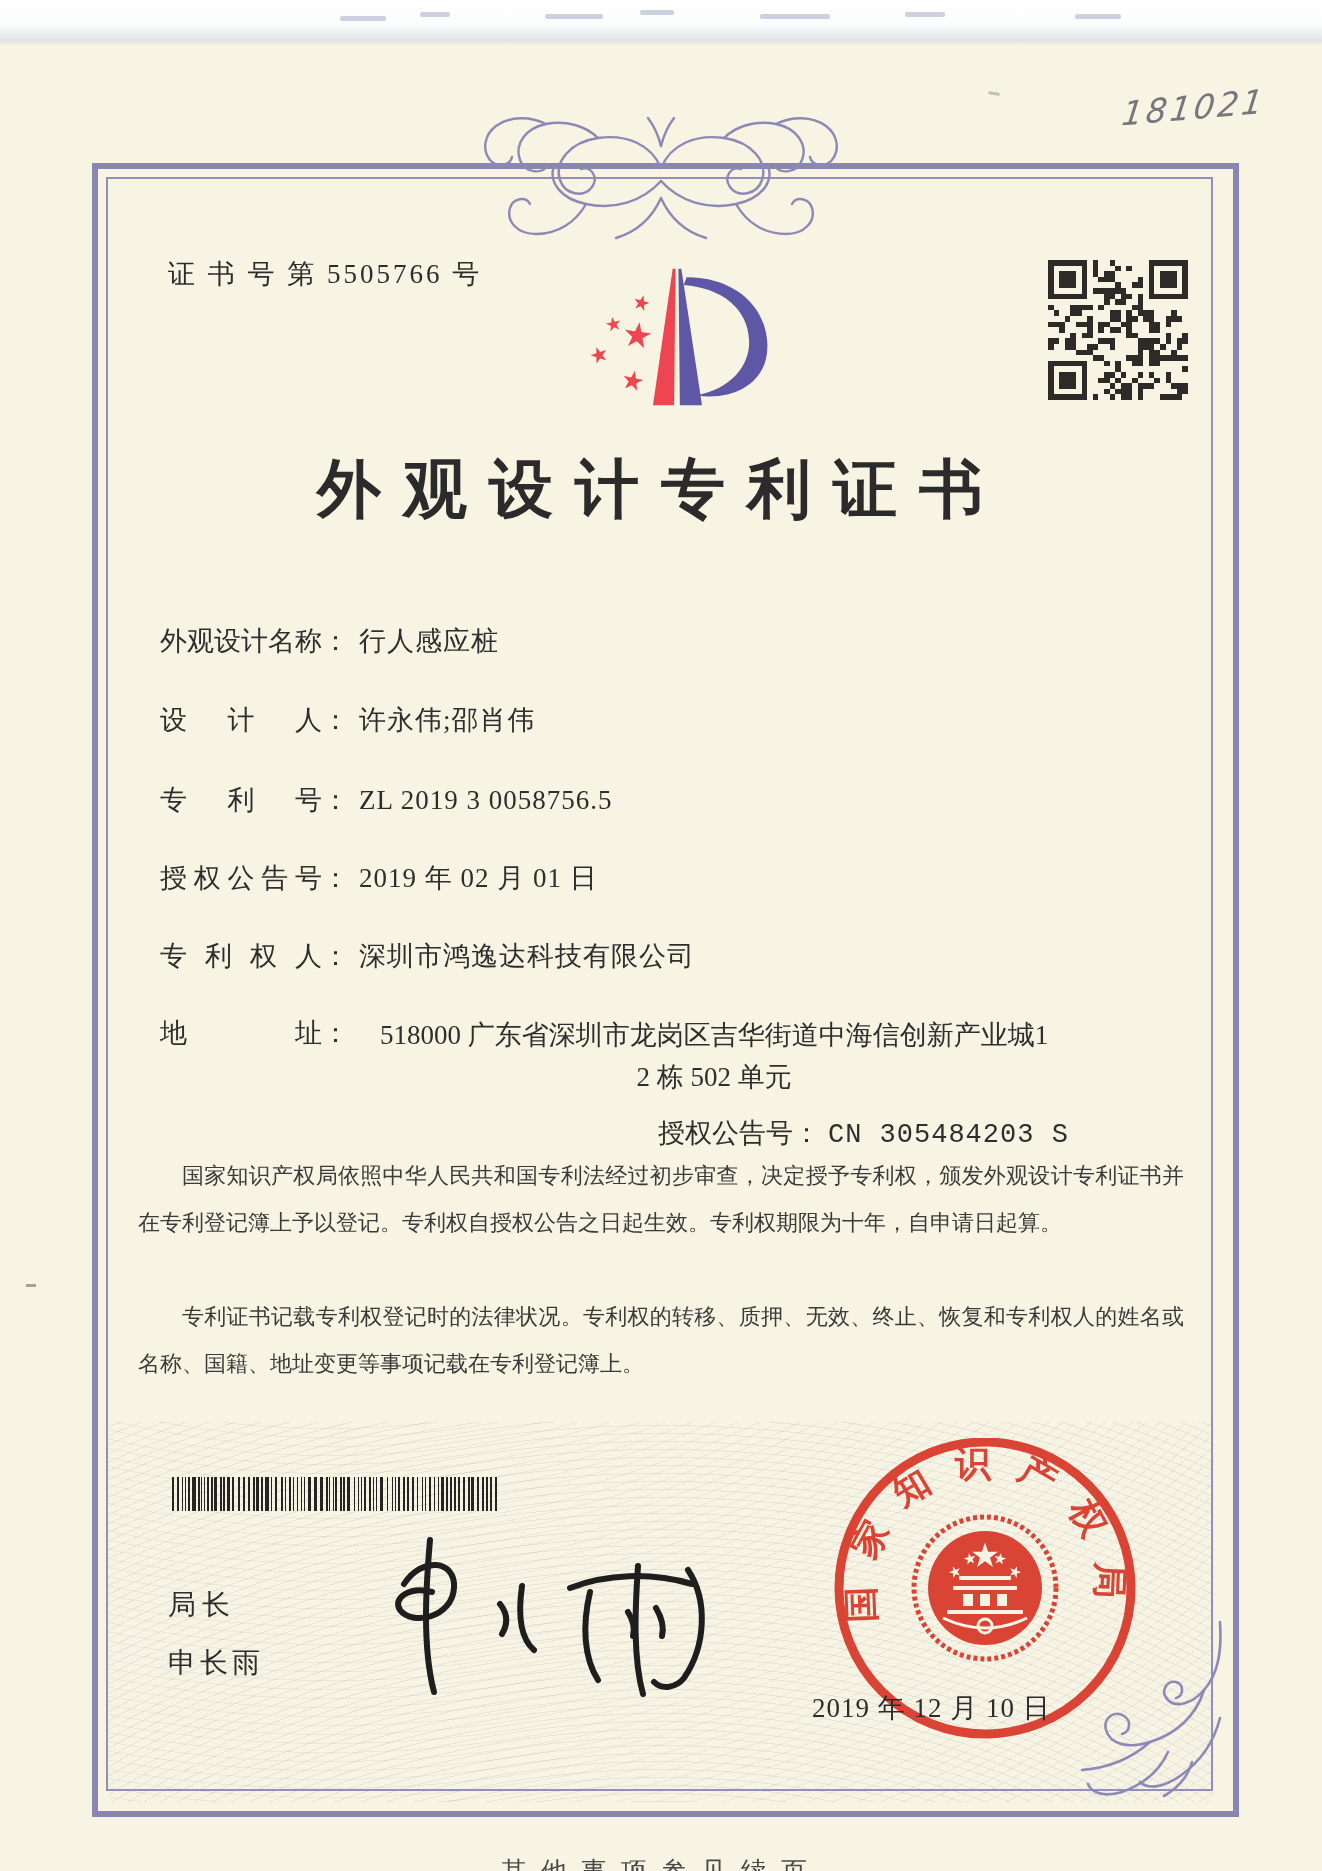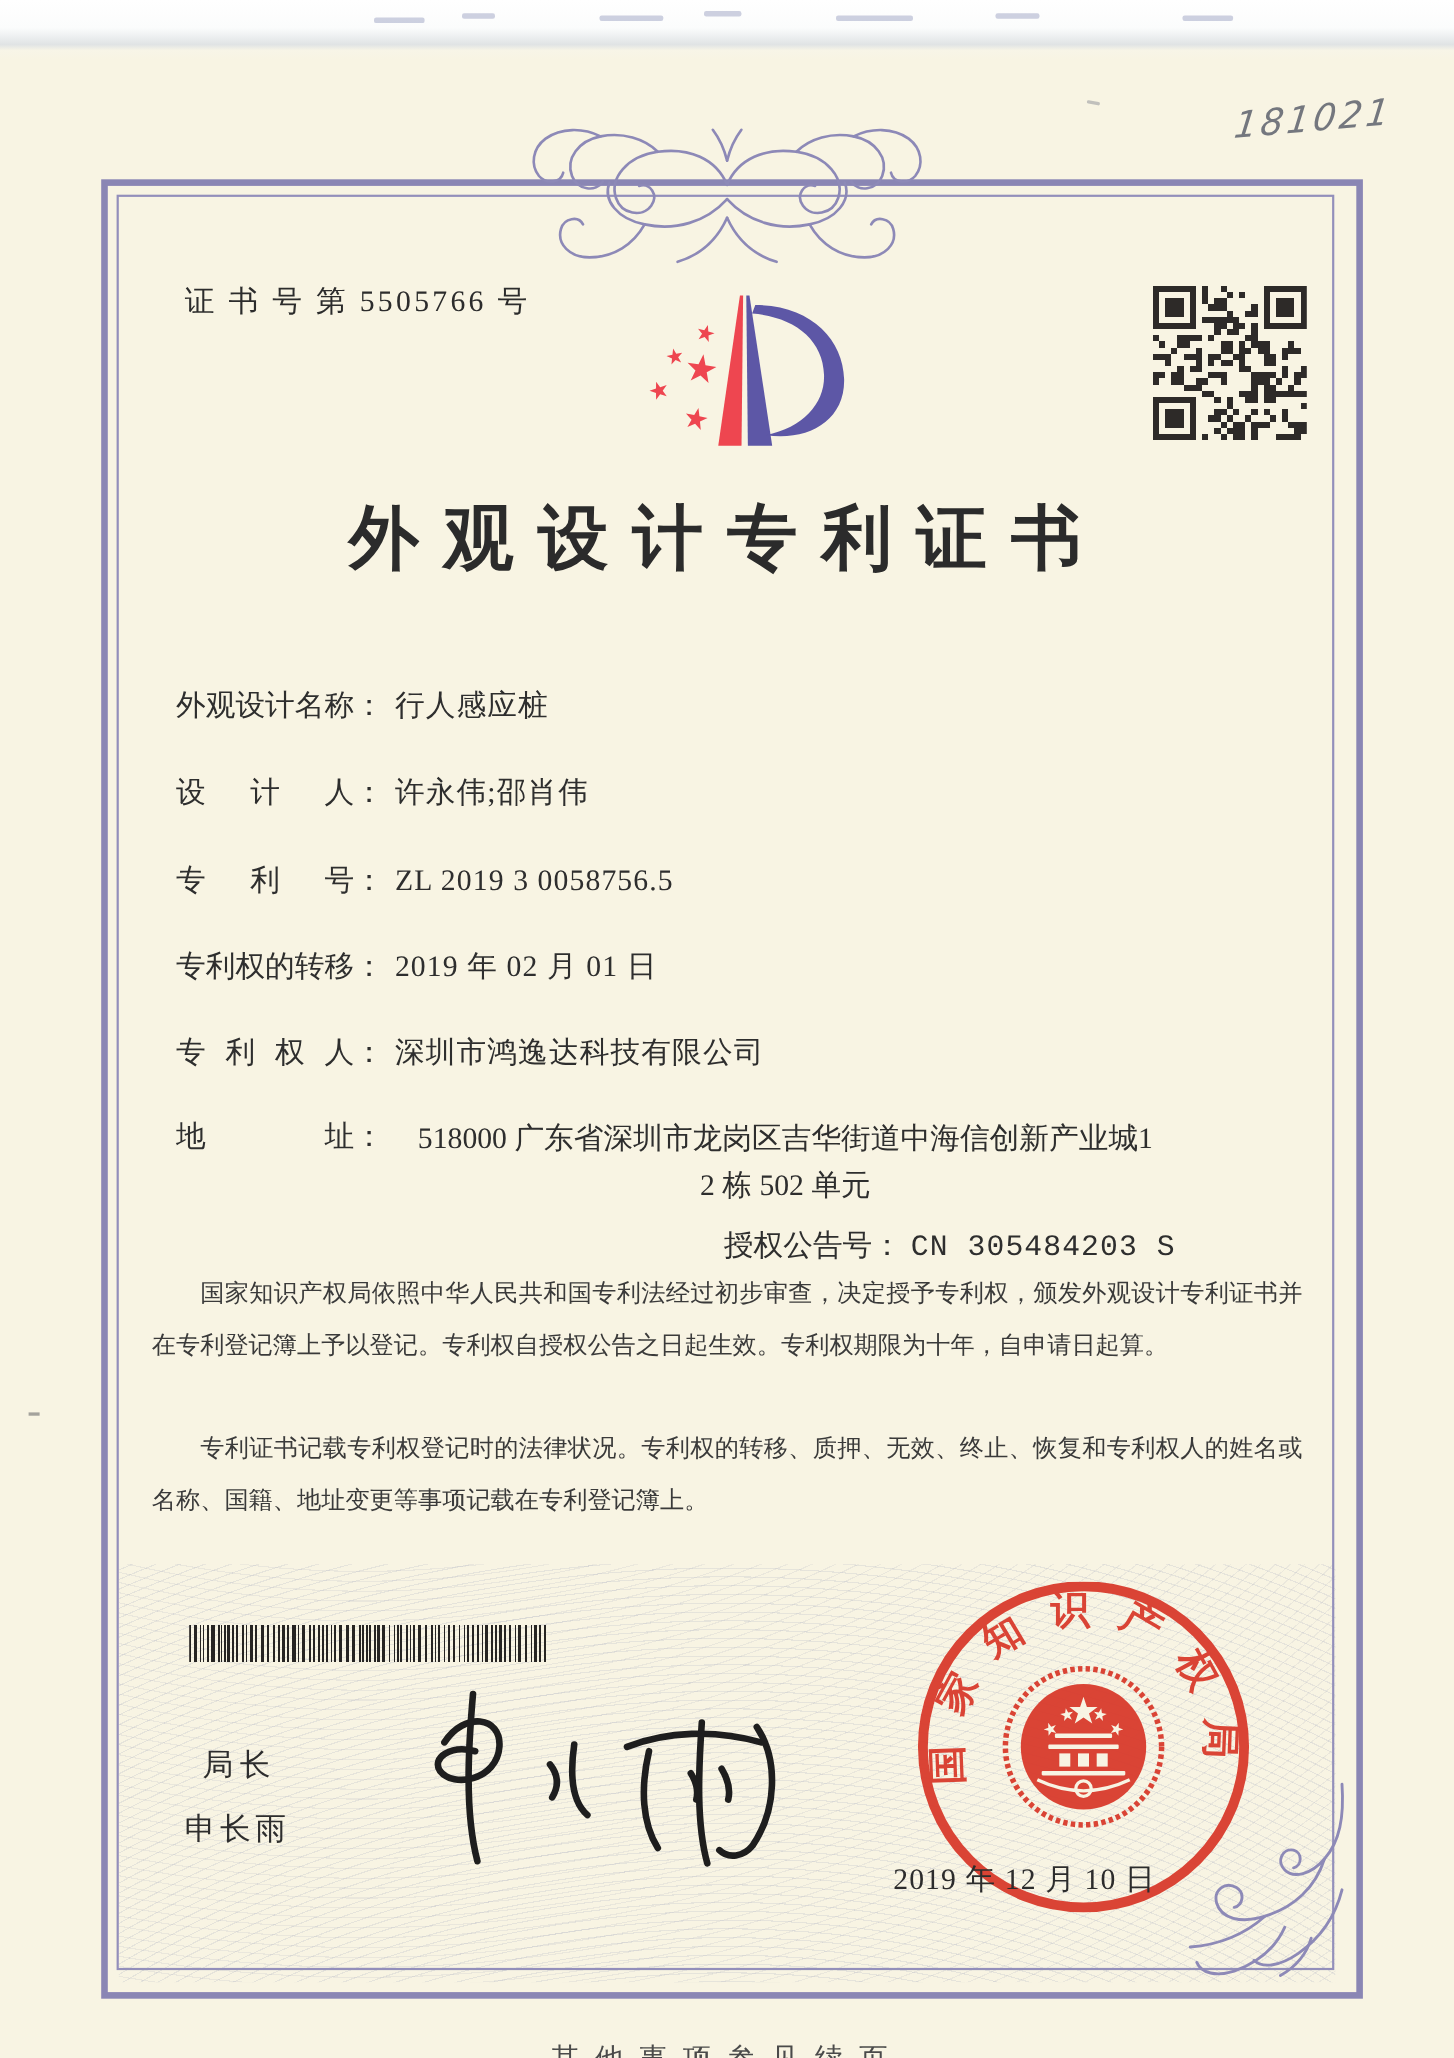--- a/index.html
+++ b/index.html
@@ -38,21 +38,21 @@
   
   .para{left:138px;width:1046px;font-size:22px;line-height:47px;text-align:justify;
         text-indent:2em;color:#3a3a3a;}
   
   .barcode{left:172px;top:1477px;width:332px;height:34px;}
   
   .waves{left:108px;top:1422px;width:1106px;height:380px;opacity:.85;
     background-image:
       repeating-radial-gradient(circle at 50% 340%, rgba(148,154,182,.22) 0 1px, rgba(0,0,0,0) 1px 8px),
       repeating-radial-gradient(circle at 20% -240%, rgba(148,154,182,.16) 0 1px, rgba(0,0,0,0) 1px 9px);}
-  .signer-role{left:168px;top:1586px;font-size:28px;letter-spacing:6px;color:#2d2d2d;margin-left:16px;}
+  .signer-role{left:168px;top:1586px;font-size:28px;letter-spacing:6px;color:#2d2d2d;}
   .signer-name{left:168px;top:1644px;font-size:28px;letter-spacing:4px;color:#2d2d2d;}
   .sig{left:338px;top:1526px;width:392px;height:182px;}
   .seal{left:830px;top:1438px;width:310px;height:310px;opacity:.94;}
   .seal-date{left:812px;top:1690px;font-size:27px;letter-spacing:1px;color:#2c2c2c;z-index:5;}
   .footer{left:0;top:1772px;width:1322px;text-align:center;font-size:21px;letter-spacing:5px;color:#3c3c3c;}
   .partial{left:0;top:1854px;width:1322px;text-align:center;font-size:26px;letter-spacing:14px;color:#4a4a4a;}
   .side-dash{left:26px;top:1284px;width:10px;height:3px;background:rgba(80,80,85,.5);}
 </style>
 </head>
 <body>
@@ -317,21 +317,21 @@
   </div>
 
   <div class="abs title">外观设计专利证书</div>
   <div class="abs field" style="top:701px">
     <span class="lbl">设计人</span><span class="colon">：</span><span class="val">许永伟;邵肖伟</span>
   </div>
   <div class="abs field" style="top:781px">
     <span class="lbl">专利号</span><span class="colon">：</span><span class="val">ZL 2019 3 0058756.5</span>
   </div>
   <div class="abs field" style="top:859px">
-    <span class="lbl">专利权的转移</span><span class="colon">：</span><span class="val">2019 年 02 月 01 日</span>
+    <span class="lbl">授权公告号</span><span class="colon">：</span><span class="val">2019 年 02 月 01 日</span>
   </div>
   <div class="abs field" style="top:937px">
     <span class="lbl">专利权人</span><span class="colon">：</span><span class="val">深圳市鸿逸达科技有限公司</span>
   </div>
   <div class="abs field" style="top:1014px">
     <span class="lbl">地址</span><span class="colon">：</span><span class="addr-val"><span>518000 广东省深圳市龙岗区吉华街道中海信创新产业城1</span><br><span>2 栋 502 单元</span></span>
   </div>
   <div class="abs field" style="top:1100px;width:1020px">
     <span class="grant2"><span class="lbl-n">授权公告号：</span><span class="val" style="margin-left:8px">CN 305484203 S</span></span>
   </div>

